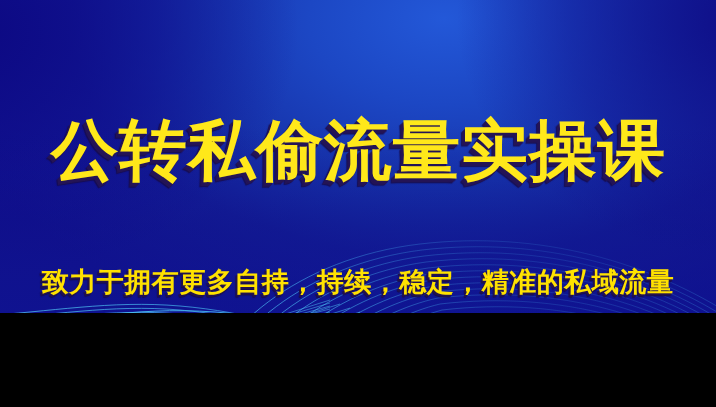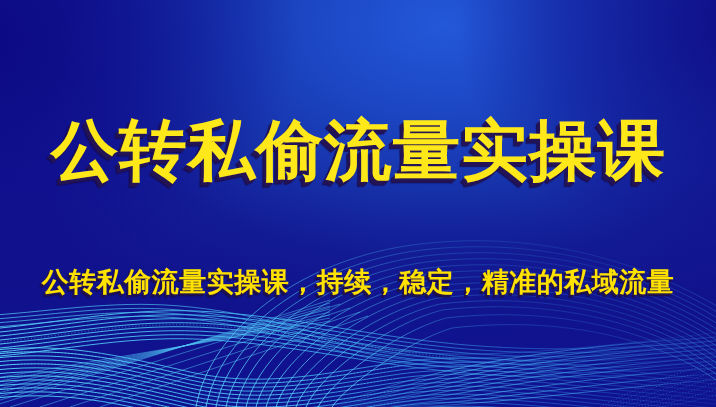--- a/index.html
+++ b/index.html
@@ -3,21 +3,21 @@
 <meta charset="utf-8">
 <style>
   html, body {
     margin: 0;
     padding: 0;
     background: #000;
   }
   #poster {
     position: relative;
     width: 716px;
-    height: 407px;
+    height: 313px;
     overflow: hidden;
     font-family: "Liberation Sans", "DejaVu Sans", sans-serif;
     background: #be185d;
   }
 
   
   .bg-base {
     position: absolute;
     inset: 0;
     background:
@@ -245,16 +245,16 @@
 
       </g>
     </svg>
   </div>
 
   <div class="title-wrap">
     <div class="title">公转私偷流量实操课</div>
   </div>
 
   <div class="subtitle-wrap">
-    <div class="subtitle">公转私偷流量实操课，持续，稳定，精准的私域流量</div>
+    <div class="subtitle">致力于拥有更多自持，持续，稳定，精准的私域流量</div>
   </div>
 
 </div>
 
 </body></html>

